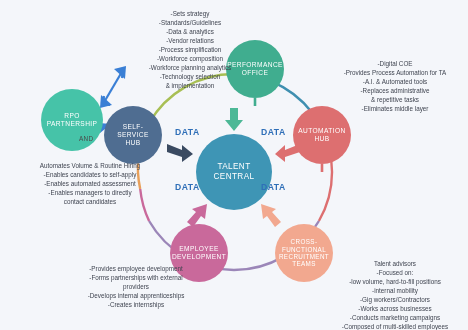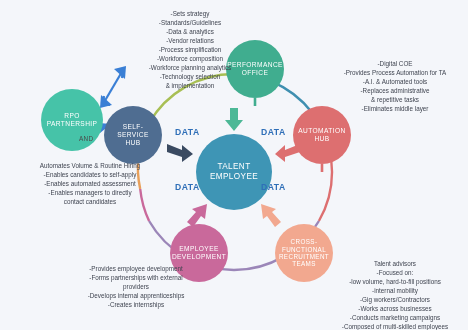--- a/index.html
+++ b/index.html
@@ -214,21 +214,21 @@
       <line x1="63" y1="141" x2="108" y2="126"></line>
     </g>
     <g fill="#3a7fd5">
       <path d="M 60 143 L 71 134 L 72 144 Z"></path>
       <path d="M 111 124 L 100 133 L 99 123 Z"></path>
     </g>
   </svg>
 
   <div class="node" id="node-talent-central">
     <span class="node-label">TALENT
-EMPLOYEE</span>
+CENTRAL</span>
   </div>
 
   <div class="node" id="node-performance-office">
     <span class="node-label">PERFORMANCE
 OFFICE</span>
   </div>
 
   <div class="node" id="node-automation-hub">
     <span class="node-label">AUTOMATION
 HUB</span>

